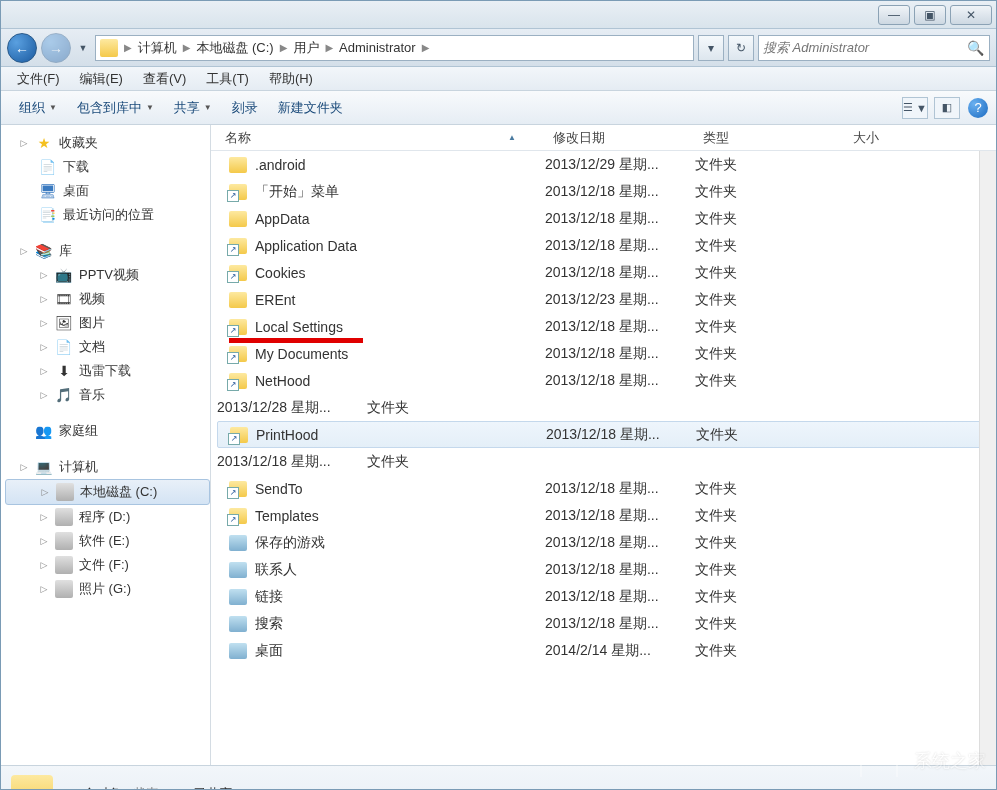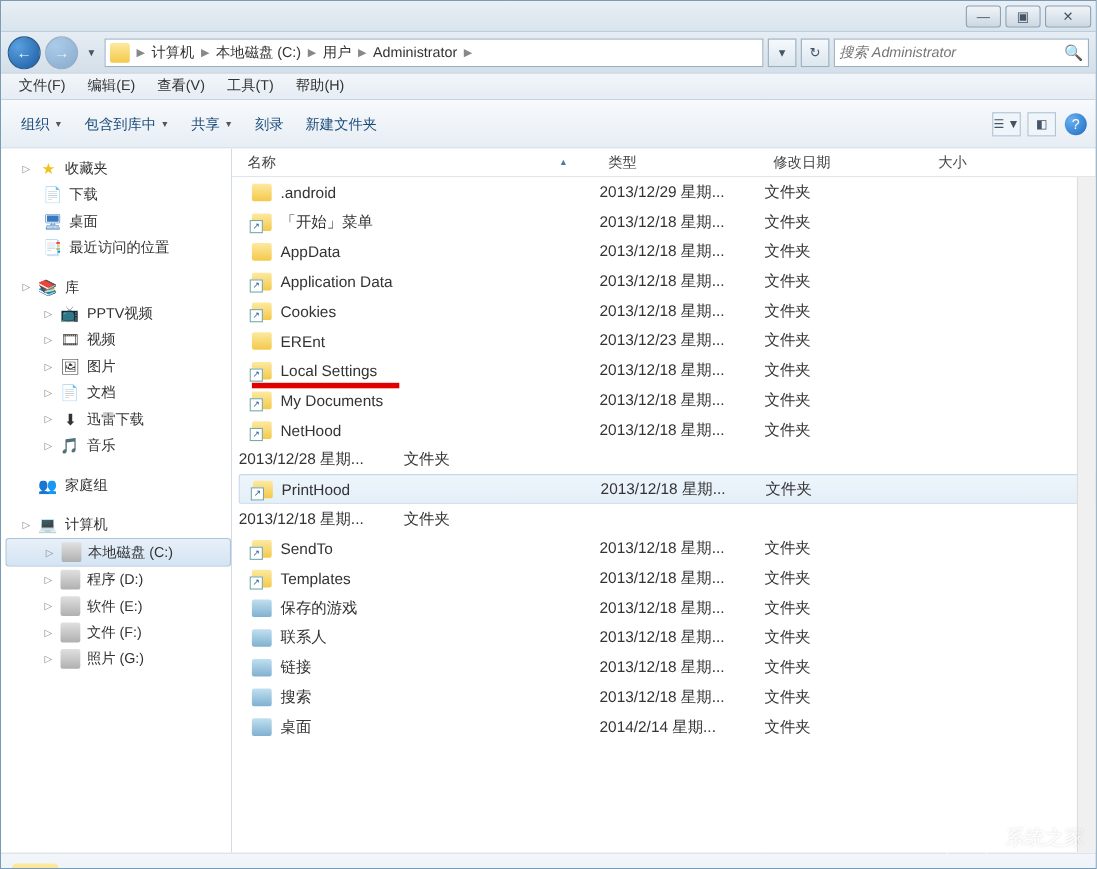--- a/index.html
+++ b/index.html
@@ -18,25 +18,25 @@
 .address { flex: 1; height: 26px; background: #fff; border: 1px solid #9bb0c2; display: flex; align-items: center; padding: 0 4px; font-size: 13px; }
 .address .folder-ico { width: 18px; height: 18px; background: linear-gradient(#fde9a0,#f4c94a); border-radius: 2px; margin-right: 4px; }
 .crumb { padding: 0 4px; color: #333; }
 .crumb-sep { color: #888; font-size: 10px; padding: 0 2px; }
 .addr-btn { width: 26px; height: 26px; background: linear-gradient(#f5f9fc,#dde6ee); border: 1px solid #9bb0c2; display: flex; align-items: center; justify-content: center; font-size: 12px; color: #456; }
 .searchbox { width: 232px; height: 26px; background: #fff; border: 1px solid #9bb0c2; display: flex; align-items: center; padding: 0 4px; }
 .searchbox input { flex: 1; border: none; outline: none; font-style: italic; color: #999; font-size: 13px; }
 .searchbox .mag { color: #3a6a9a; font-size: 14px; }
 
 
-.menubar { height: 24px; background: linear-gradient(#f2f6fa,#e5ecf3); border-bottom: 1px solid #c8d4de; display: flex; padding: 0 6px; font-size: 13px; }
+.menubar { height: 24px; background: linear-gradient(#f2f6fa,#e5ecf3); border-bottom: 1px solid #c8d4de; display: flex; align-items: center; padding: 0 6px; font-size: 13px; }
 .menubar span { padding: 2px 10px; color: #333; }
 
 
-.toolbar { height: 44px; background: linear-gradient(#f8fafc,#e6edf4); border-bottom: 1px solid #c8d4de; display: flex; align-items: center; padding: 0 8px; font-size: 13px; color: #1a4a7a; }
+.toolbar { height: 34px; background: linear-gradient(#f8fafc,#e6edf4); border-bottom: 1px solid #c8d4de; display: flex; align-items: center; padding: 0 8px; font-size: 13px; color: #1a4a7a; }
 .toolbar .tbitem { padding: 4px 10px; display: flex; align-items: center; gap: 4px; }
 .toolbar .tbitem .dd { font-size: 8px; color: #555; }
 .toolbar .spacer { flex: 1; }
 .toolbar .viewico { width: 26px; height: 22px; border: 1px solid #b0c4d4; background: #f0f5fa; display: flex; align-items: center; justify-content: center; margin-left: 6px; font-size: 11px; color: #456; }
 .toolbar .helpico { width: 20px; height: 20px; border-radius: 50%; background: radial-gradient(circle at 30% 30%, #6ab0f0, #1a6ac0); color: #fff; display: flex; align-items: center; justify-content: center; font-size: 13px; margin-left: 8px; }
 
 
 .body { display: flex; height: 640px; }
 .sidebar { width: 210px; border-right: 1px solid #d4dce3; overflow-y: auto; padding: 6px 0 6px 4px; background: #fff; }
 .side-group { margin-bottom: 12px; }
@@ -240,22 +240,22 @@
         </div>
     </div>
   </div>
 
   <div class="listarea">
     <div class="listhead">
       <div class="col col-name">
           <span>名称</span>
           <span class="sort-arrow">▲</span>
         </div>
+      <div class="col col-date">修改日期</div>
       <div class="col col-type">类型</div>
-      <div class="col col-date">修改日期</div>
       <div class="col col-size">大小</div>
     </div>
     <div class="listbody" id="listbody">
       <div class="red-underline"></div>
       <div class="scrollbar-v"></div>
     <div class="row">
           <div class="col-name">
             <span class="fico"></span>
             <span>.android</span>
           </div>

